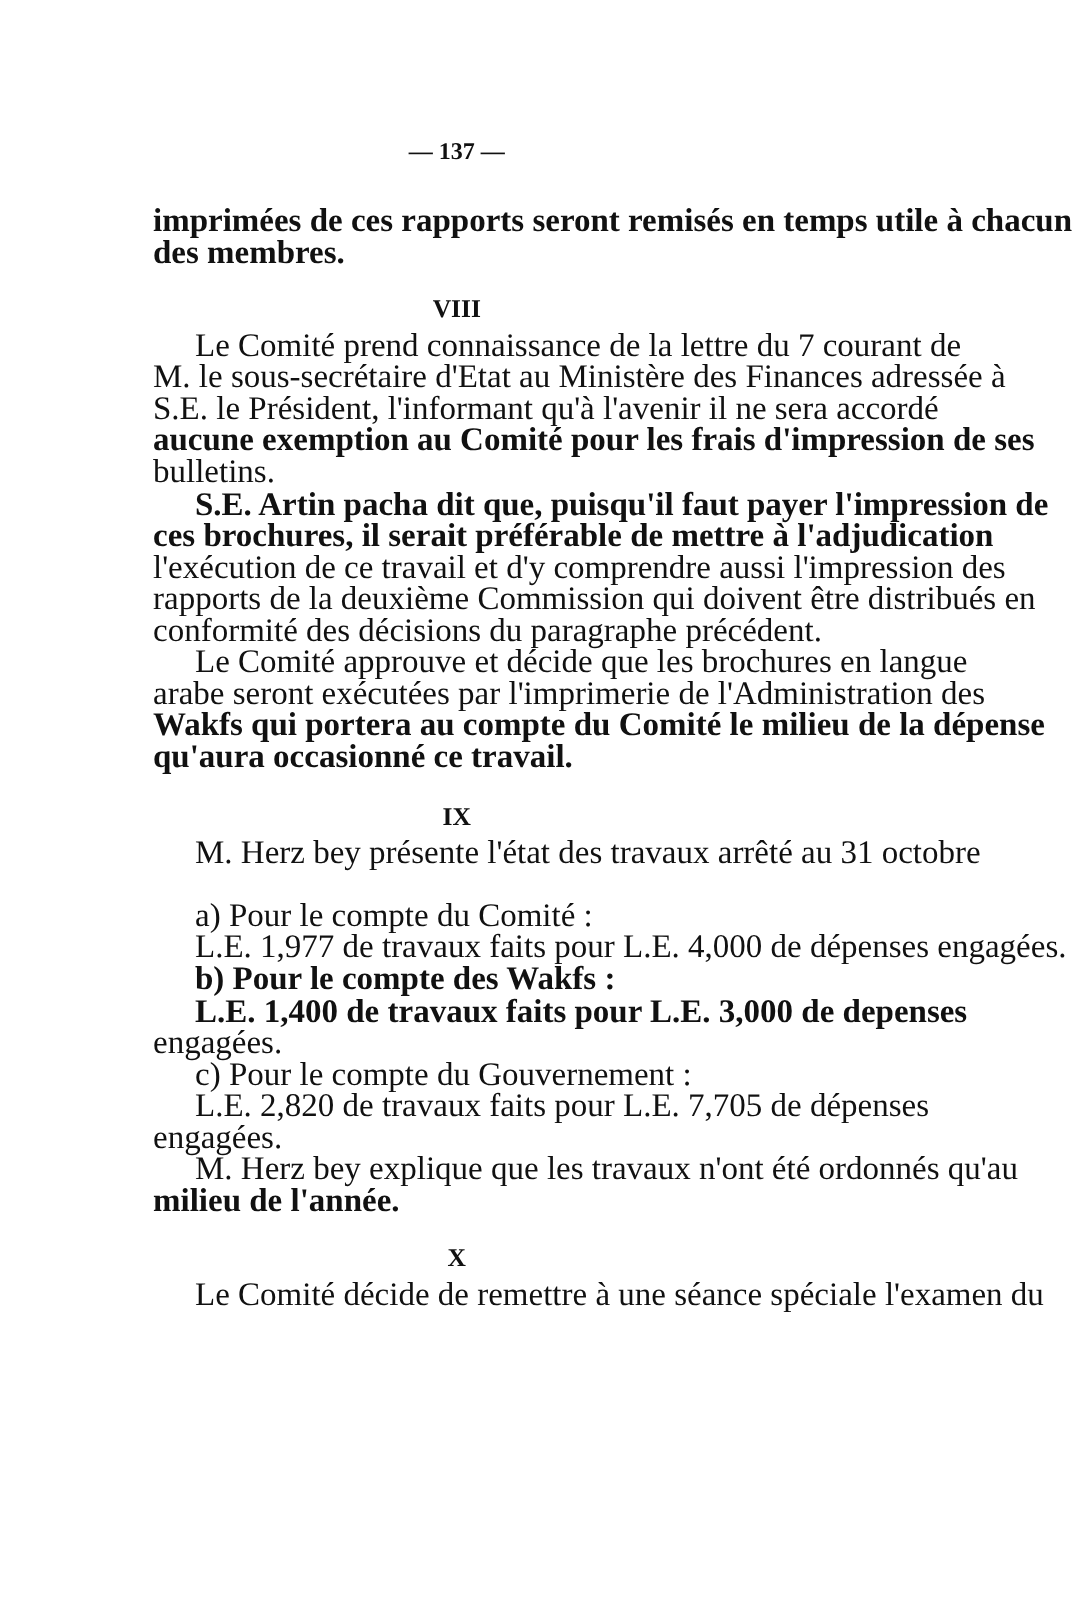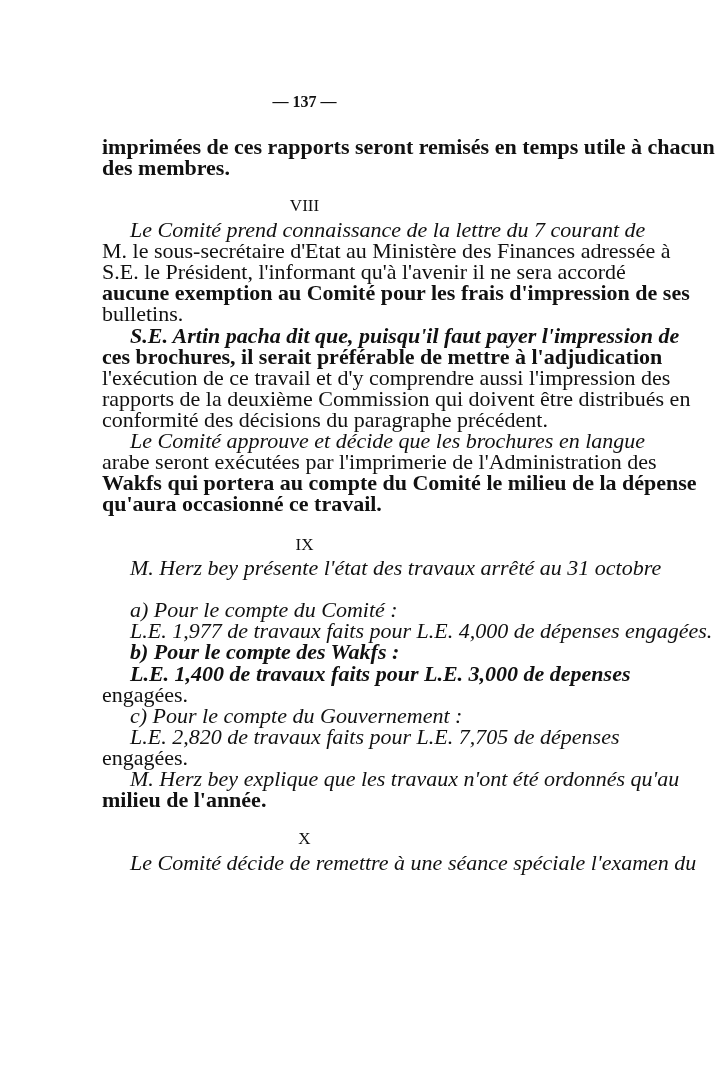--- a/index.html
+++ b/index.html
@@ -2,25 +2,25 @@
 <html><head>
   <meta charset="utf-8">
   <style>
     html, body { margin: 0; padding: 0; background: #ffffff; }
     body { width: 720px; height: 1082px; position: relative; overflow: hidden;
            font-family: "Liberation Serif", "DejaVu Serif", serif; color: #111; }
     .page { position: absolute; left: 0; top: 0; width: 720px; height: 1082px; }
     .ln { position: absolute; left: 102px; width: 500px; font-size: 22px; line-height: 20px;
           white-space: nowrap; text-align: justify; text-align-last: justify; }
     .ln.last { text-align-last: left; }
-    .ln.ind { left: 130px; width: 472px; font-style: italic; }
+    .ln.ind { left: 130px; width: 472px; }
     .b { font-weight: bold; }
     .center { left: 0; width: 609px; text-align: center; text-align-last: center; }
     .pnum { font-size: 16px; font-weight: bold; }
-    .sec { font-size: 17px; font-weight: normal; }
+    .sec { font-size: 17px; font-weight: bold; }
   </style>
 </head>
 <body>
 
 <div class="page">
   <div class="ln center pnum" style="top:92px">— 137 —</div>
 
   <div class="ln b" style="top:137px">imprimées de ces rapports seront remisés en temps utile à chacun</div>
   <div class="ln b last" style="top:158px">des membres.</div>
 

